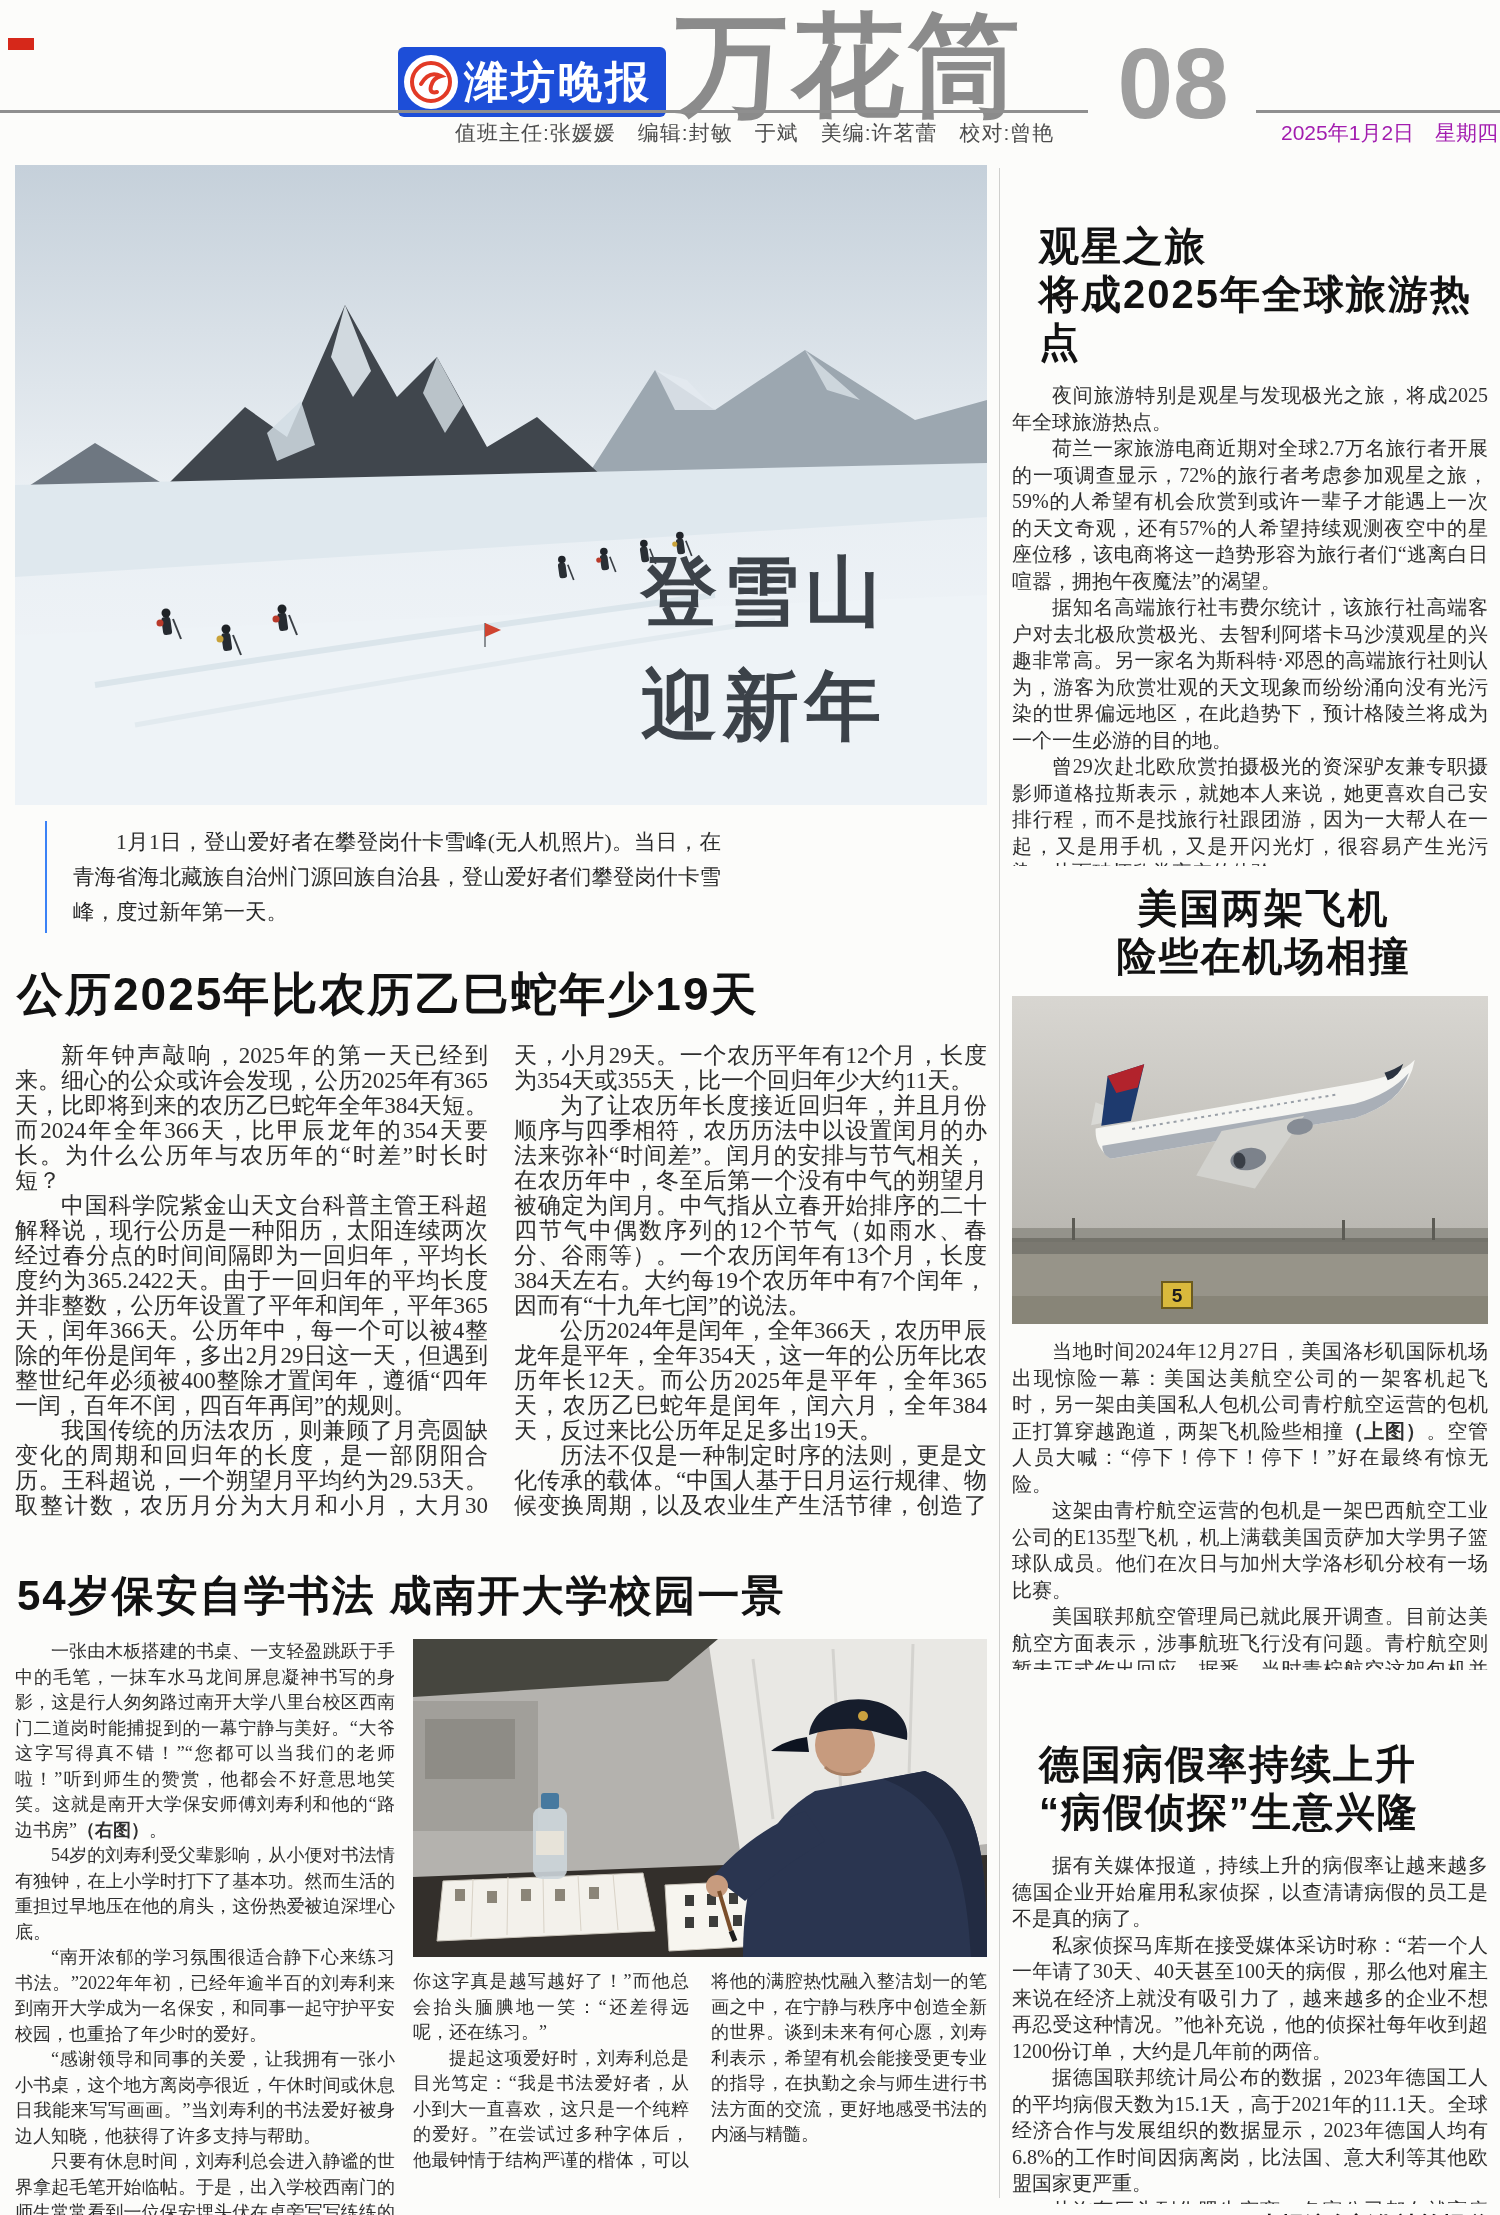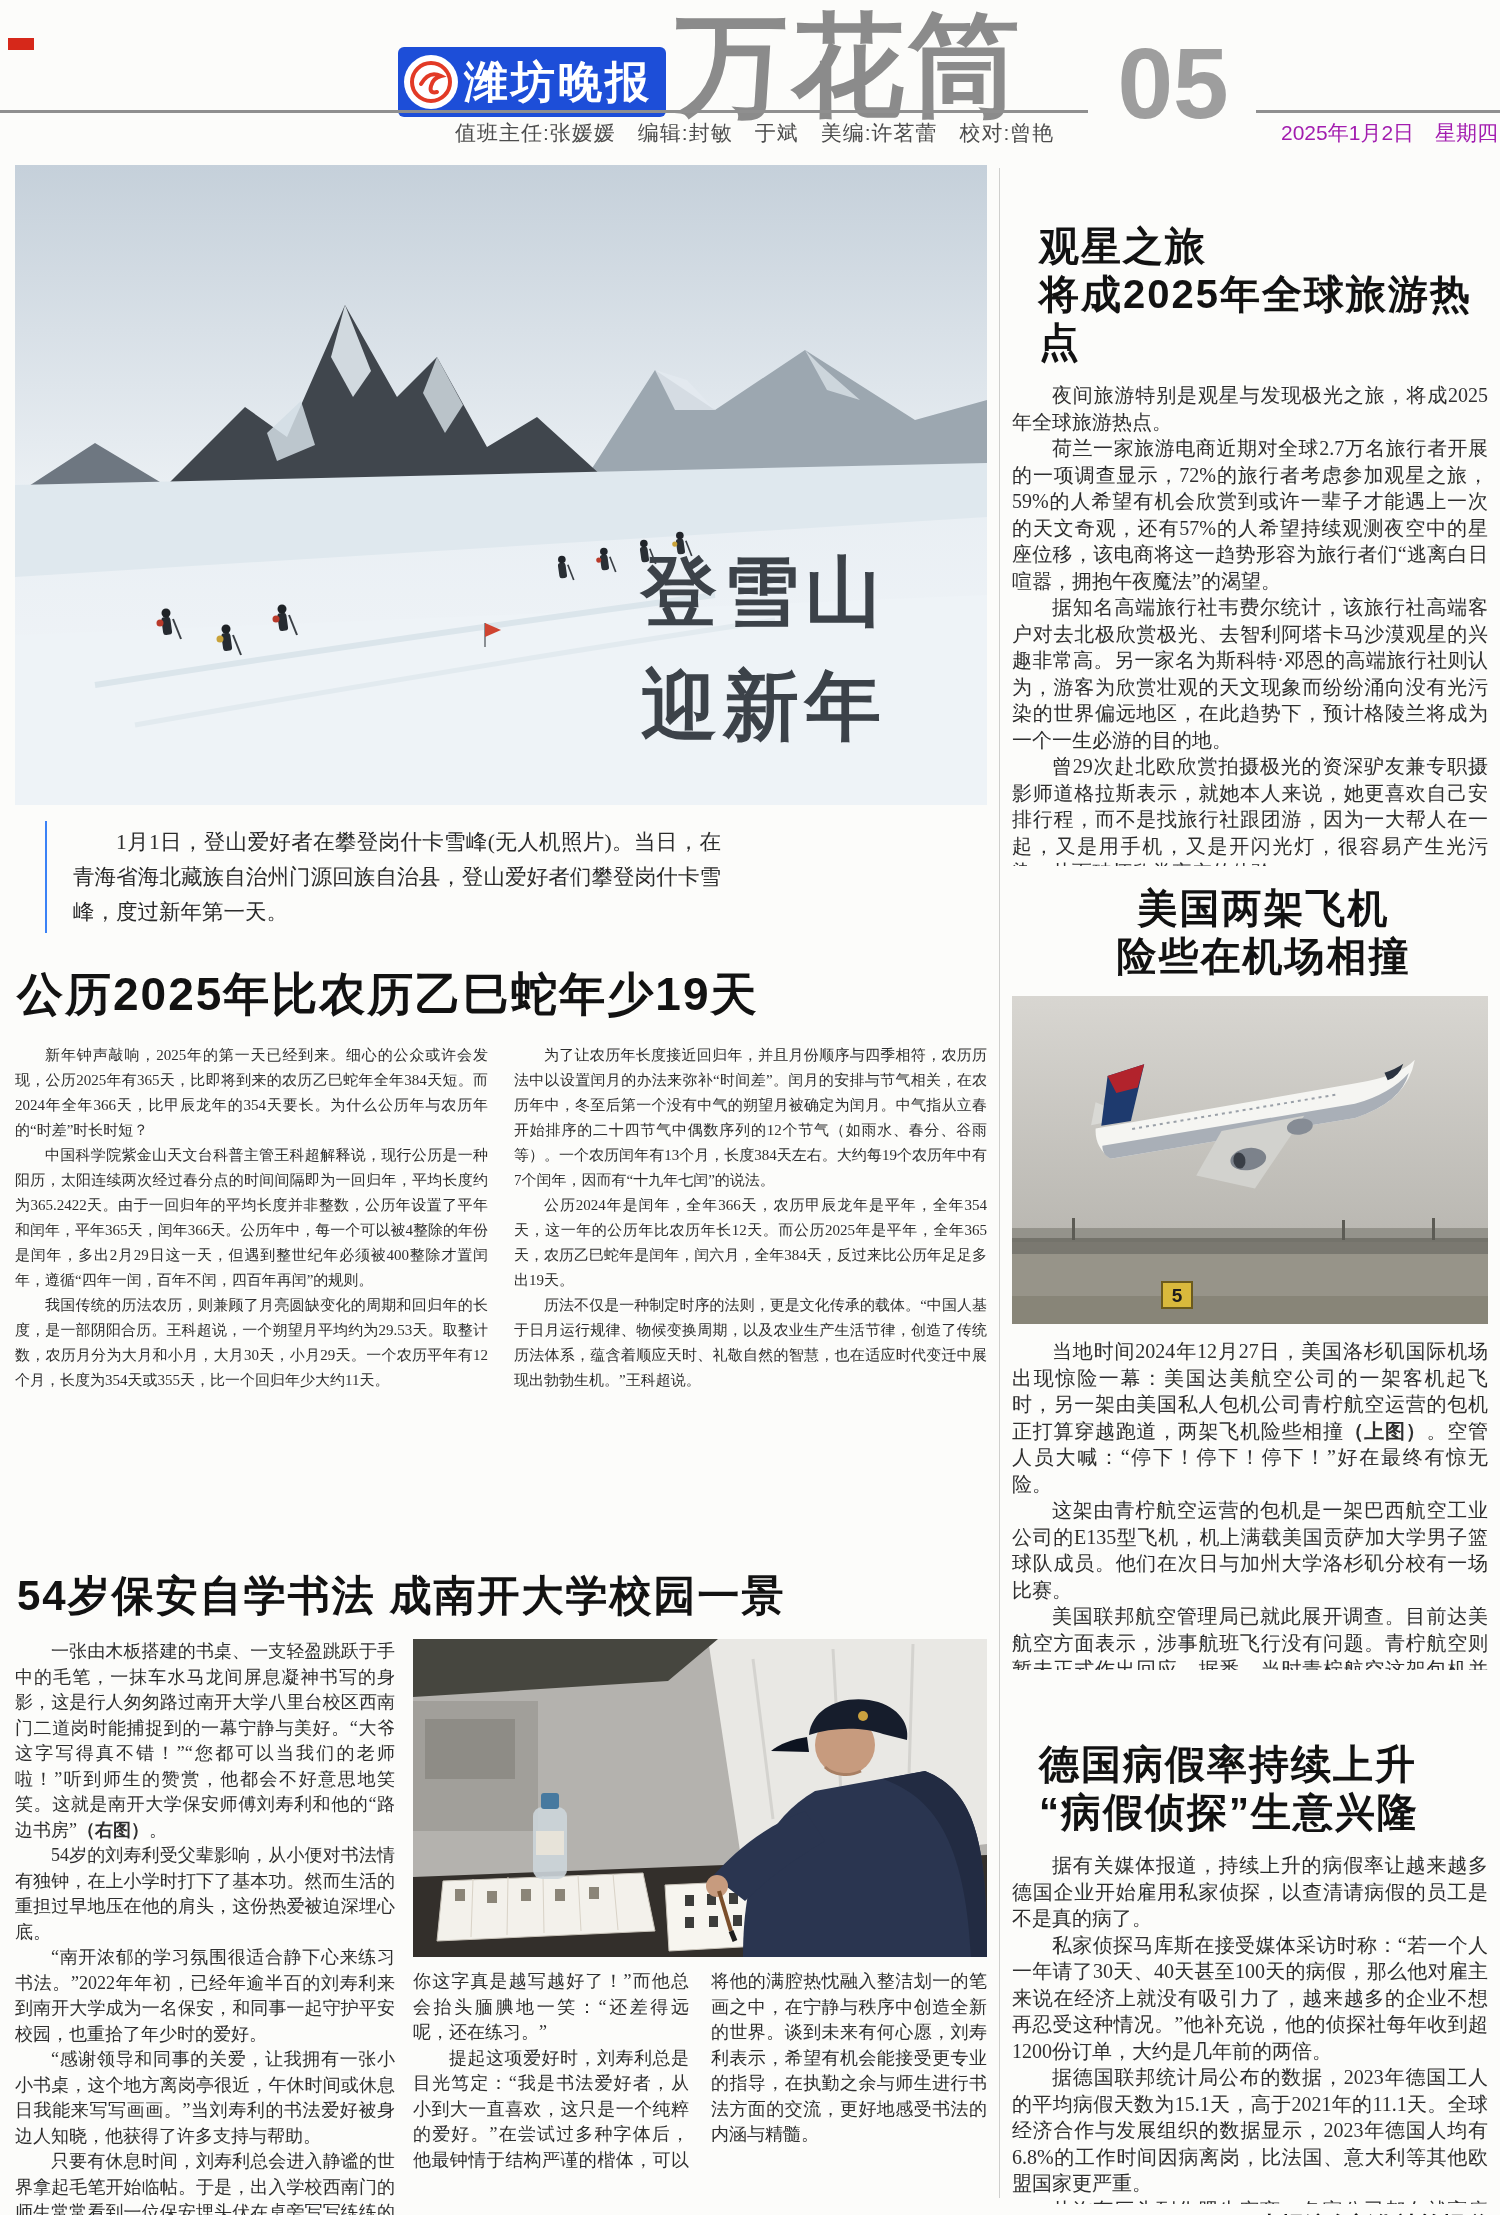--- a/index.html
+++ b/index.html
@@ -37,21 +37,21 @@
   .caption{margin:16px 0 0 30px;width:648px;border-left:2px solid #3b82f6;padding:4px 4px 4px 26px;
            font-size:21.5px;line-height:1.62;color:#2a2a2a;text-indent:2em;text-align:justify;}
   
   .art-title{font-family:"Liberation Sans",sans-serif;font-weight:900;color:#121212;
              letter-spacing:2px;line-height:1.2;}
   p.body-p{margin:0;text-indent:2em;text-align:justify;}
   p.body-p.cont{text-indent:0;}
   
   .a1-title{font-size:46px;margin:34px 0 20px 2px;}
   .a1-body{column-count:2;column-gap:26px;height:498px;overflow:hidden;
-           font-size:15px;line-height:25px;}
+           font-size:23px;line-height:25px;}
   
   .a2-title{font-size:42px;margin:30px 0 18px 2px;}
   .a2-content{display:flex;gap:18px;}
   .a2-left{width:380px;height:642px;overflow:hidden;font-size:18px;line-height:25.5px;}
   .a2-right{width:574px;}
   .photo-guard{position:relative;width:574px;height:318px;overflow:hidden;}
   .a2-bottom{margin-top:12px;column-count:2;column-gap:22px;height:306px;overflow:hidden;
              font-size:18px;line-height:25.5px;}
   
   .sb-title{font-size:40px;margin:0 0 16px 0;}
@@ -82,21 +82,21 @@
           <path d="M12 24 Q20 10 32 16 Q24 18 22 26 Q20 34 28 32" fill="none" stroke="#e23a26" stroke-width="4" stroke-linecap="round"></path>
         </svg>
       </span>
       <span class="logo-text">潍坊晚报</span>
     </div>
     <div class="masthead-title">万花筒</div>
   </div>
 
   <div class="rule-left"></div>
   <div class="rule-right"></div>
-  <div class="page-number">05</div>
+  <div class="page-number">08</div>
   <div class="credits">值班主任:张媛媛　编辑:封敏　于斌　美编:许茗蕾　校对:曾艳</div>
   <div class="date-line">2025年1月2日　星期四</div>
 
   <div class="v-rule"></div>
 
   <div class="left-region">
 
     <div class="photo-snow">
       <svg width="972" height="640" viewBox="0 0 972 640">
         <defs>

